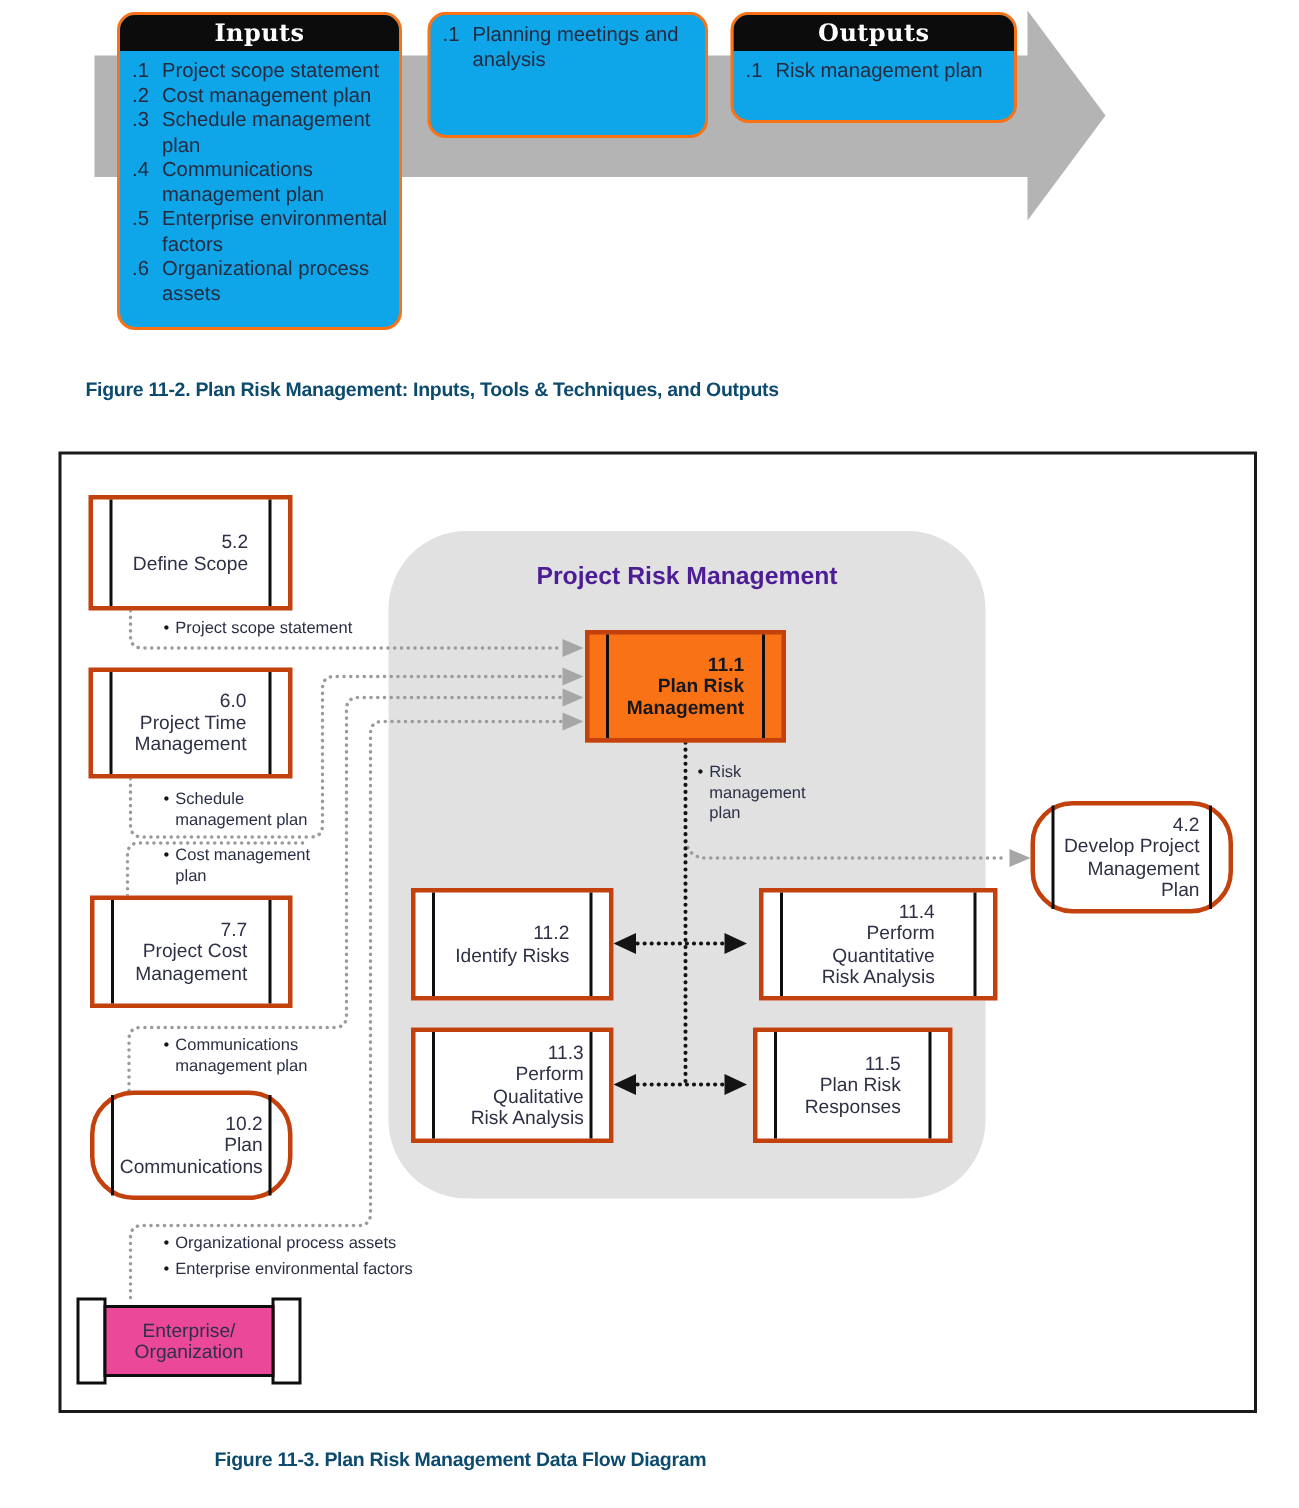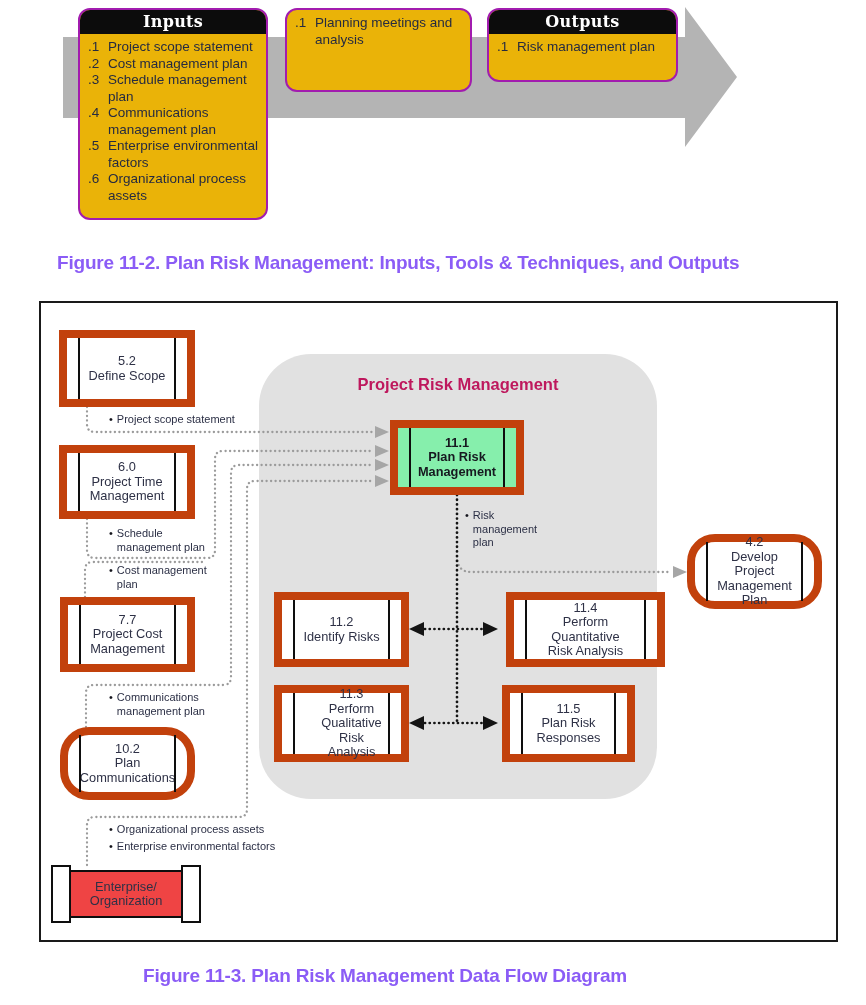--- a/index.html
+++ b/index.html
@@ -2,54 +2,54 @@
 <html><head>
 <meta charset="utf-8">
 <style>
   html,body{margin:0;padding:0;background:#ffffff;}
   .page{position:relative;width:866px;height:1005px;background:#fff;overflow:hidden;
         font-family:"Liberation Sans",sans-serif;color:#24283a;}
 
   
   .fig2{position:absolute;left:0;top:0;width:866px;height:290px;}
   .fig2 svg{position:absolute;left:0;top:0;}
-  .itto-box{position:absolute;background:#eab308;border:2px solid #a21caf;border-radius:12px;
+  .itto-box{position:absolute;background:#0ea5e9;border:2px solid #f97316;border-radius:12px;
             overflow:hidden;box-sizing:border-box;}
   .itto-head{background:#0c0c0c;color:#fff;text-align:center;
              font-family:"DejaVu Serif",serif;font-weight:bold;font-size:16px;
              line-height:24px;height:24px;letter-spacing:.3px;}
   .itto-list{list-style:none;margin:0;padding:5px 6px 0 8px;}
   .itto-list li{display:flex;font-size:13.5px;line-height:16.5px;color:#262b40;}
   .itto-list .num{width:20px;flex:0 0 20px;}
   .itto-list .itm{flex:1;}
 
-  .caption{position:absolute;font-weight:bold;font-size:19px;color:#8b5cf6;
+  .caption{position:absolute;font-weight:bold;font-size:13px;color:#0c4a6e;
            letter-spacing:-0.2px;white-space:nowrap;}
 
   
   .frame{position:absolute;left:39px;top:301px;width:795px;height:637px;
          border:2px solid #1a1a1a;background:#fff;}
   .frame > *{position:absolute;}
   .prm-bg{left:218px;top:51px;width:398px;height:445px;border-radius:52px;background:#e1e1e1;}
   .prm-title{left:218px;top:72px;width:398px;text-align:center;
-             font-size:16.5px;font-weight:bold;color:#be185d;}
+             font-size:16.5px;font-weight:bold;color:#4c1d95;}
   .flow-svg{left:0;top:0;}
 
-  .pnode{box-sizing:border-box;border:8px solid #c2410c;background:#fff;
-         display:flex;align-items:center;justify-content:center;text-align:center;}
+  .pnode{box-sizing:border-box;border:3px solid #c2410c;background:#fff;
+         display:flex;align-items:center;justify-content:center;text-align:right;}
   .pnode:before,.pnode:after{content:"";position:absolute;top:0;bottom:0;width:2px;background:#0e0e0e;}
   .pnode:before{left:11px;}
   .pnode:after{right:11px;}
   .pnode{position:absolute;}
   .pnode-label{white-space:pre-line;font-size:12.8px;line-height:14.5px;color:#2e3146;padding:0 16px;}
-  .pnode.dark{background:#86efac;}
+  .pnode.dark{background:#f97316;}
   .pnode.dark .pnode-label{font-weight:bold;color:#16181f;}
 
   
-  .entity-body{box-sizing:border-box;border:2px solid #0e0e0e;background:#ef4444;
+  .entity-body{box-sizing:border-box;border:2px solid #0e0e0e;background:#ec4899;
                display:flex;align-items:center;justify-content:center;text-align:center;}
   .pillar{box-sizing:border-box;border:2px solid #0e0e0e;background:#fff;}
 
   .flow-label{display:flex;align-items:flex-start;font-size:11px;line-height:13.5px;color:#2b2f45;}
   .flow-label .dot{font-size:11px;margin-right:4px;line-height:13.5px;color:#14141c;}
   .flow-label .txt{white-space:pre-line;}
 </style>
 </head>
 <body>
 

